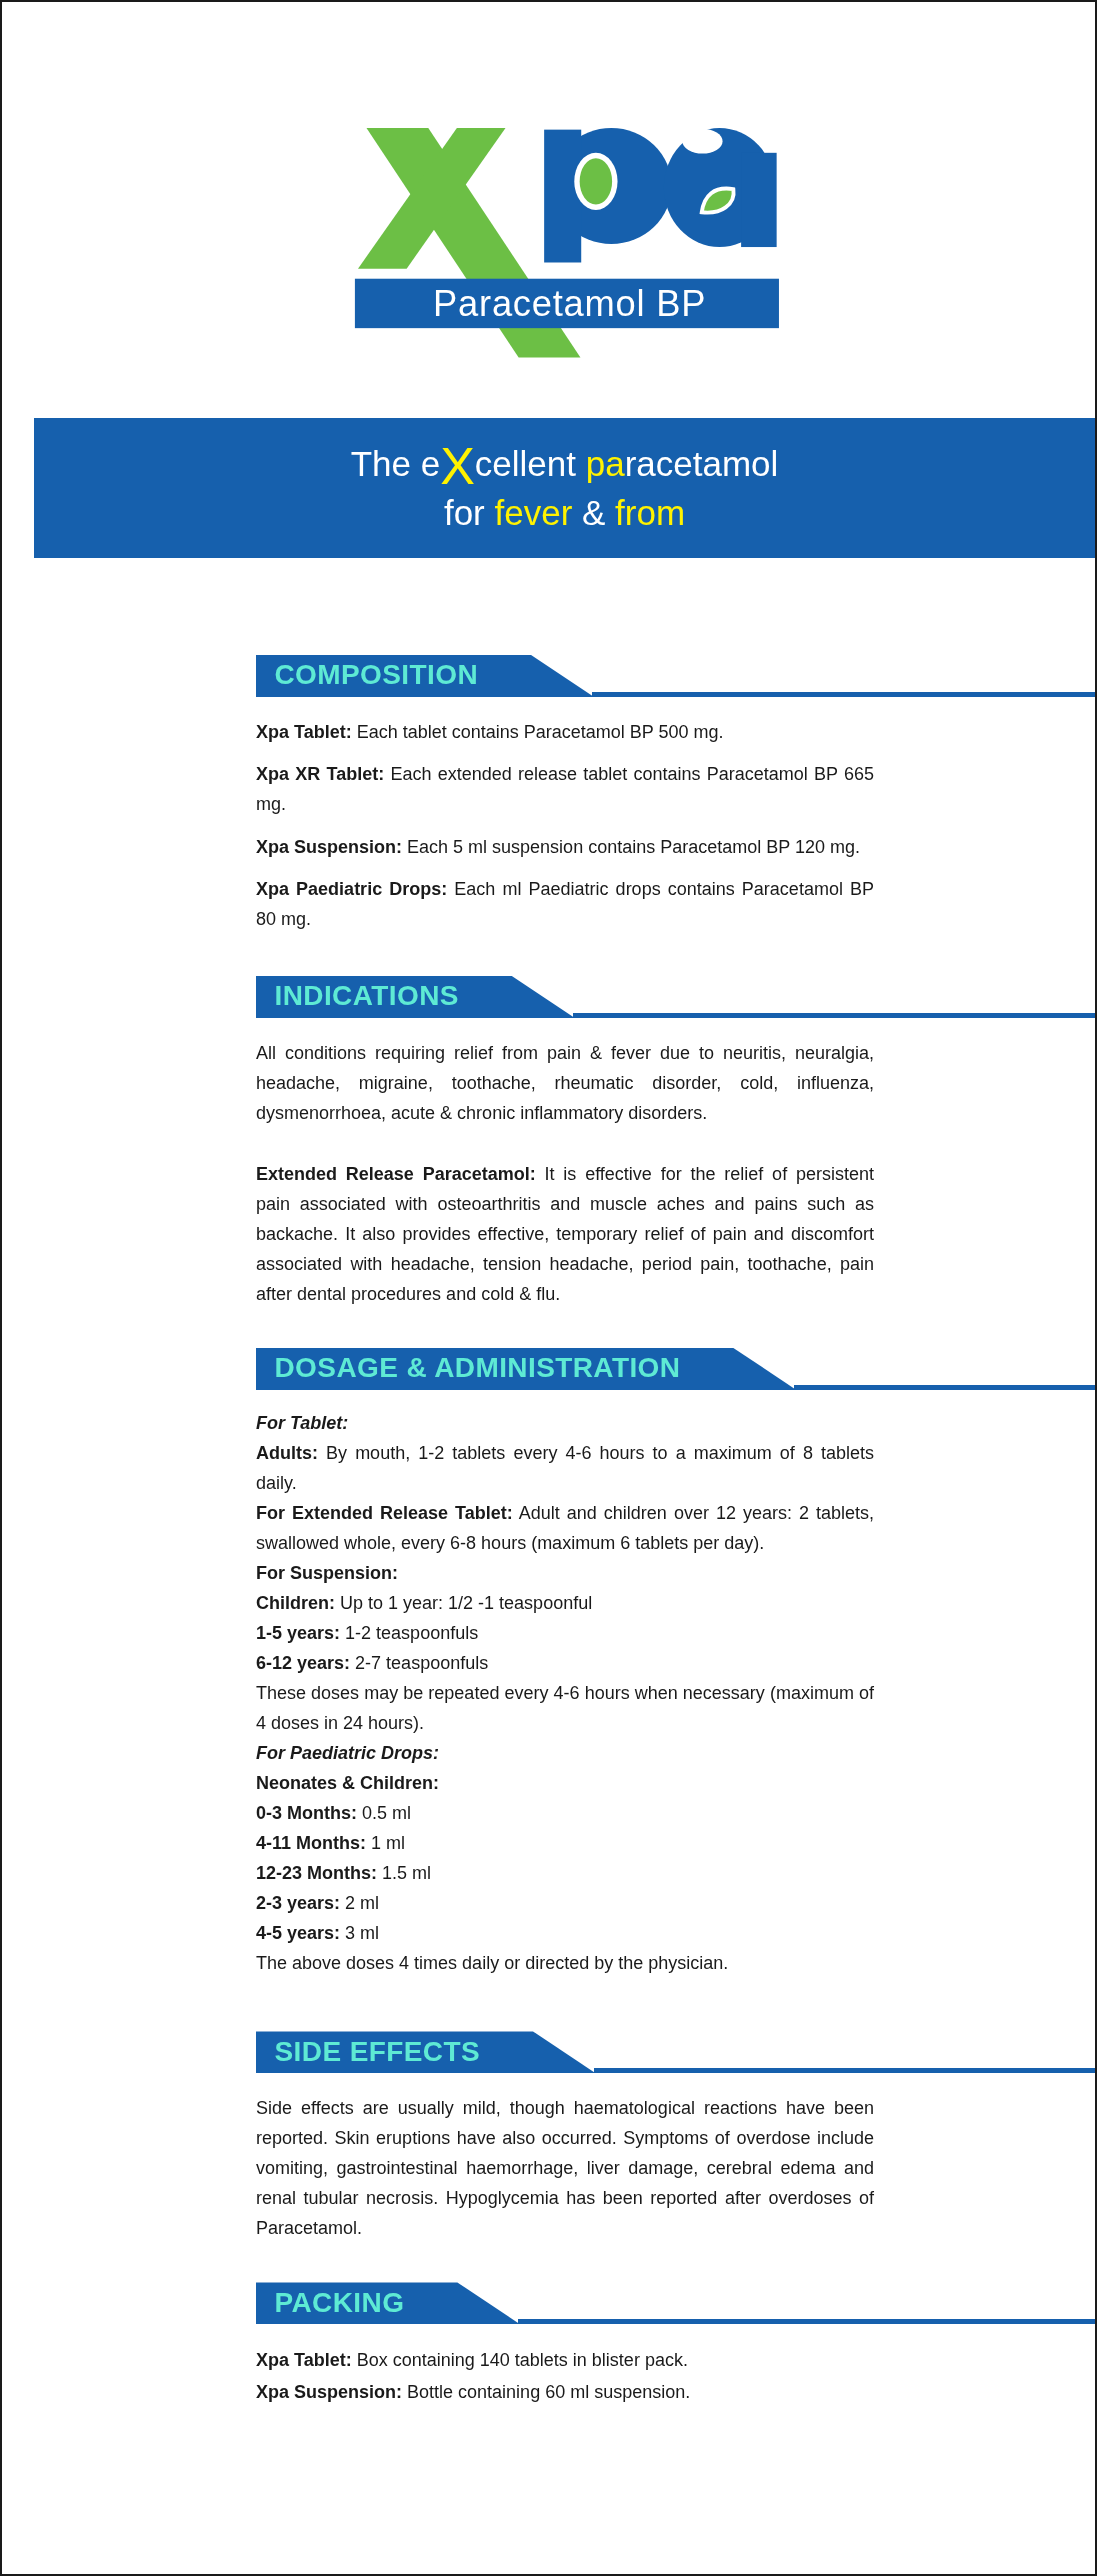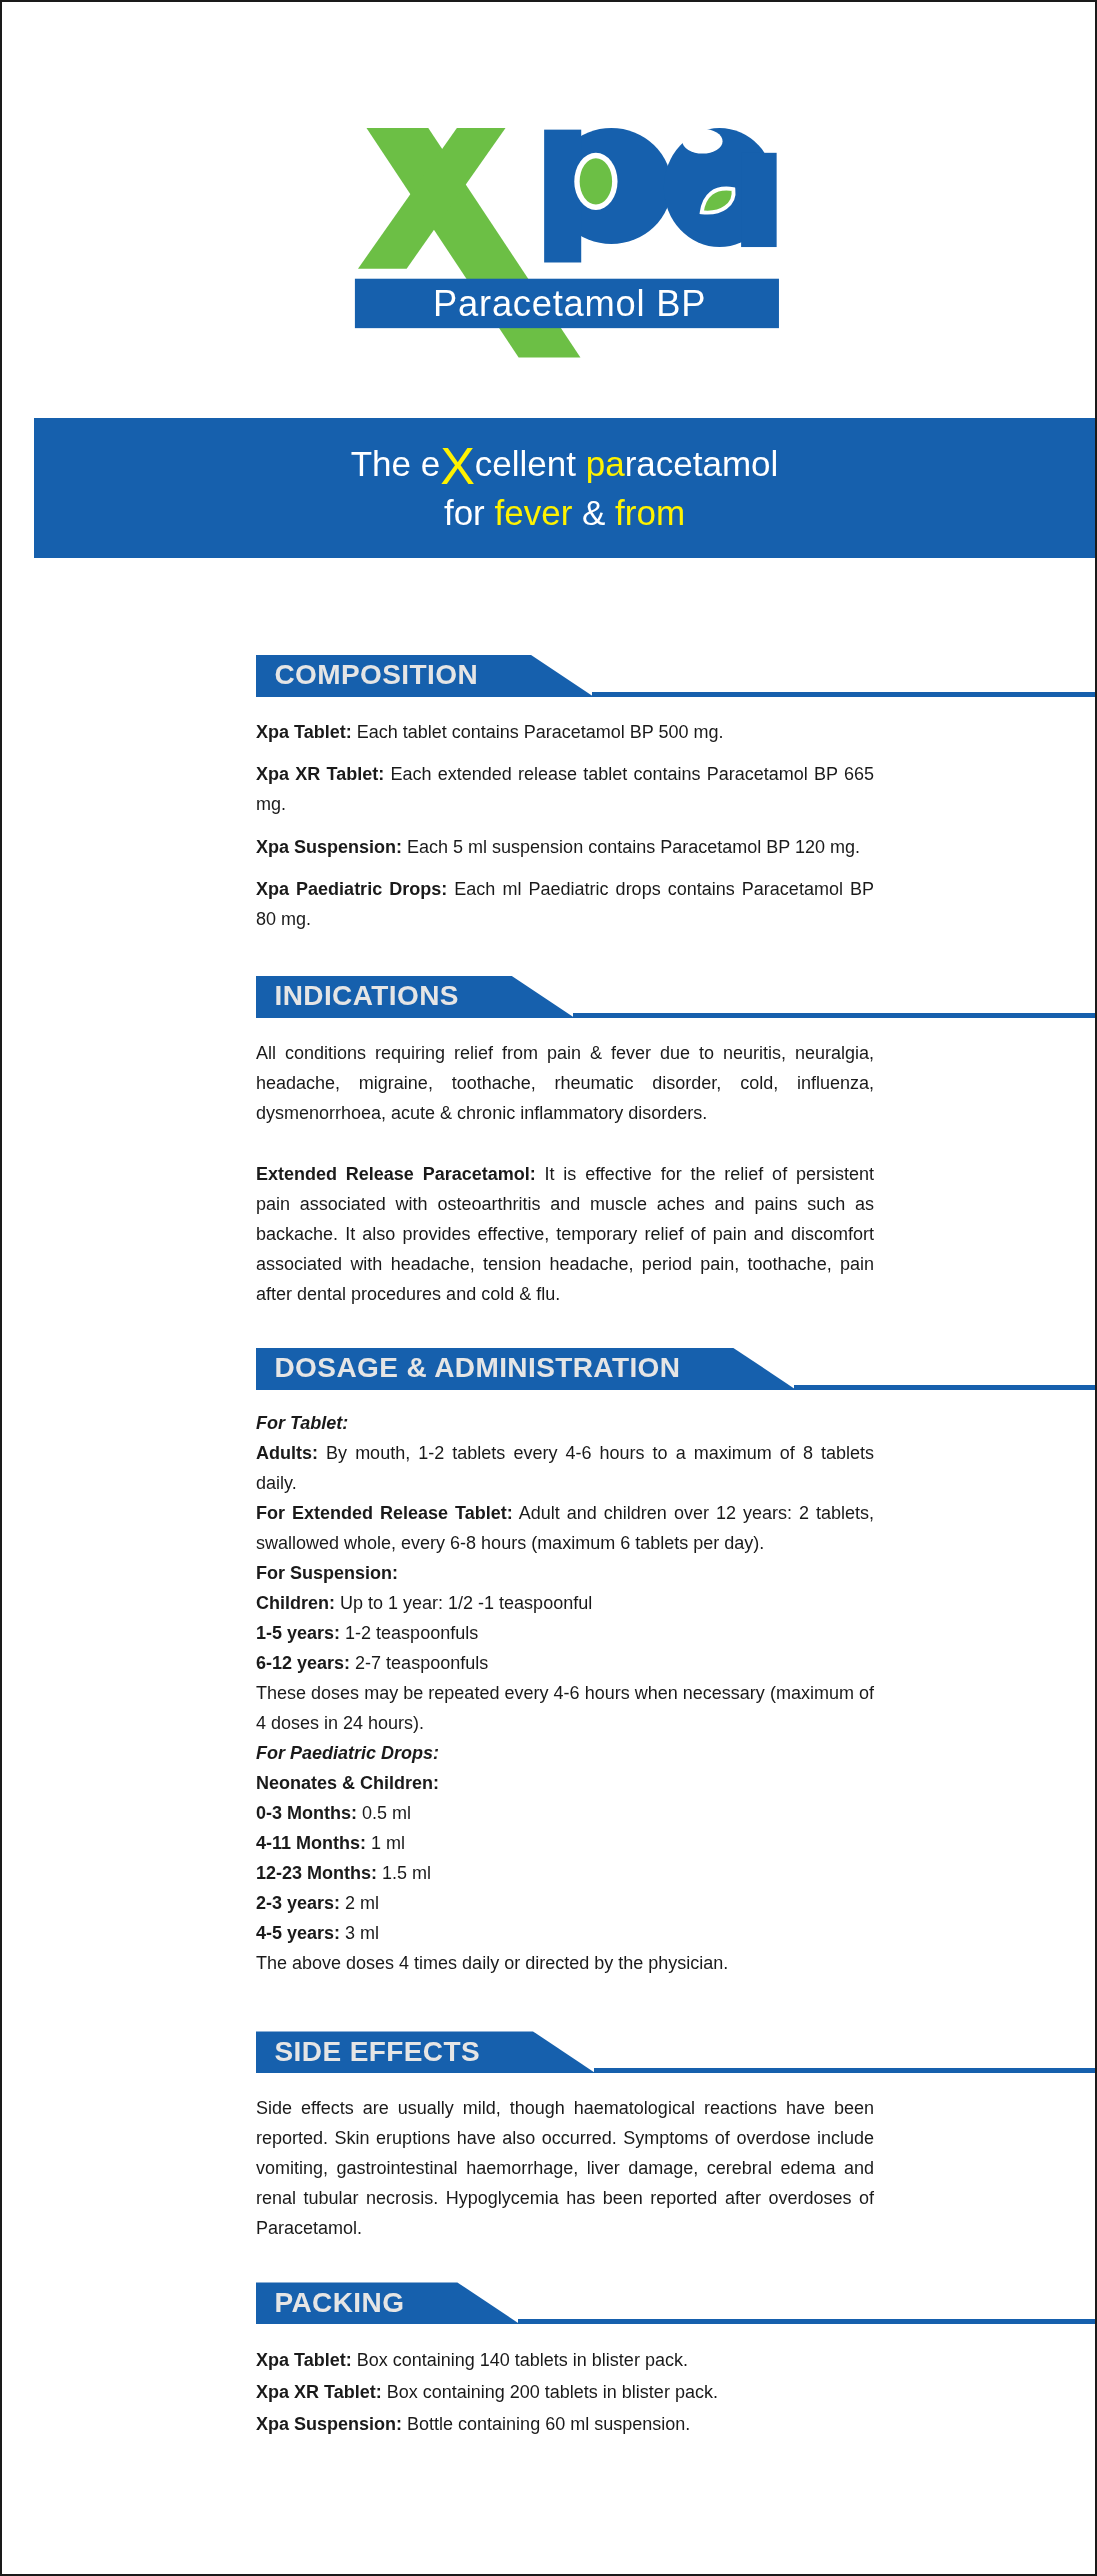--- a/index.html
+++ b/index.html
@@ -22,21 +22,21 @@
     display:flex; flex-direction:column; align-items:center; justify-content:center;
     font-weight:normal; font-size:35px; line-height:1.0; text-align:center;
   }
   .band .row { margin:7px 0; }
   .yel { color:var(--yellow); }
   .bigx { font-size:52px; line-height:0; vertical-align:-7.7px; }
   
   .sec-banner { display:flex; align-items:stretch; height:42px;
     margin-left:222px; width:calc(100% - 222px); }
   .sec-title {
-    background:var(--blue); color:#e5e5e5; font-weight:bold; font-size:28px;
+    background:var(--blue); color:#5eead4; font-weight:bold; font-size:28px;
     letter-spacing:0.4px; display:flex; align-items:center;
     padding:3.1px 116px 4.6px 18.5px;
     clip-path:polygon(0 0, calc(100% - 63px) 0, 100% 100%, 0 100%);
     white-space:nowrap;
   }
   .sec-line { flex:1; align-self:flex-end; height:5.4px; background:var(--blue); margin-left:-2.3px; }
   
   .sec-body { margin:20px 221px 0 222px; font-size:18px; line-height:30px; text-align:justify; }
   .sec-body p { margin:0; }
   .gap16 p, p.gap16 { margin-bottom:12.3px; }
@@ -134,19 +134,18 @@
   <div class="sec-body">
     <p>Side effects are usually mild, though haematological reactions have been reported. Skin eruptions have also occurred. Symptoms of overdose include vomiting, gastrointestinal haemorrhage, liver damage, cerebral edema and renal tubular necrosis. Hypoglycemia has been reported after overdoses of Paracetamol.</p>
   </div>
 
   <div class="sec-banner mt50">
     <div class="sec-title">PACKING</div>
     <div class="sec-line"></div>
   </div>
   <div class="sec-body pack-body">
     <p><b class="lbl">Xpa Tablet:</b> <span>Box containing 140 tablets in blister pack.</span></p>
-    <p><b class="lbl">Xpa XR Tablet:</b> <span>Box containing 200 tablets in blister pack.</span></p>
     <p><b class="lbl">Xpa Suspension:</b> <span>Bottle containing 60 ml suspension.</span></p>
 
   </div>
 
 </div>
 
 
 </body></html>

